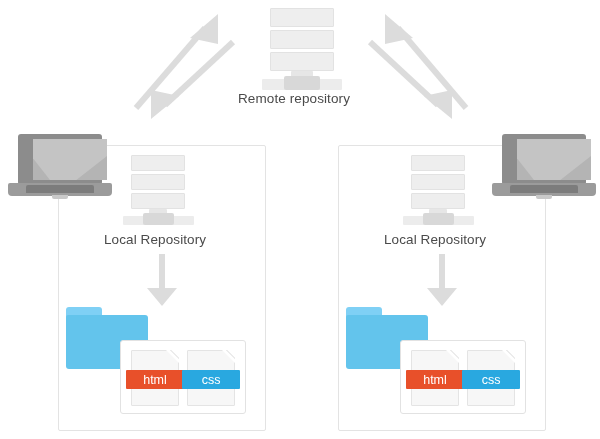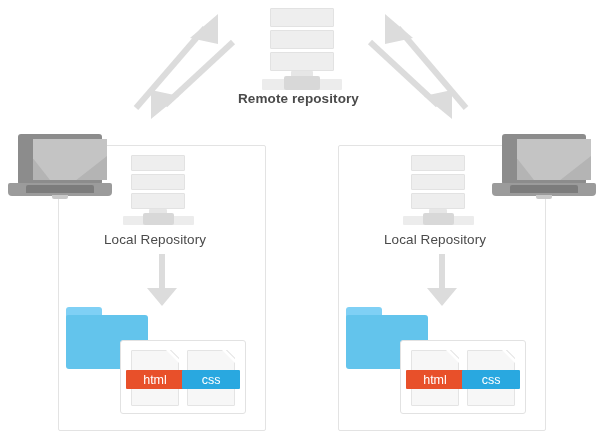--- a/index.html
+++ b/index.html
@@ -80,21 +80,21 @@
   .server-local .base-side.right { left: 45px; top: 61px; width: 22px; height: 9px; }
 
   
   .caption {
     position: absolute;
     font-size: 13.5px;
     color: #4a4a4a;
     white-space: nowrap;
     letter-spacing: 0.1px;
   }
-  .caption-remote { left: 238px; top: 91px; font-weight: bold; }
+  .caption-remote { left: 238px; top: 91px; }
   .caption-local-left  { left: 104px; top: 232px; }
   .caption-local-right { left: 384px; top: 232px; }
 
   
   .laptop { position: absolute; width: 104px; height: 66px; }
   .laptop-left  { left: 8px;   top: 134px; }
   .laptop-right { left: 492px; top: 134px; }
   .laptop .lid {
     position: absolute;
     left: 10px; top: 0px;

